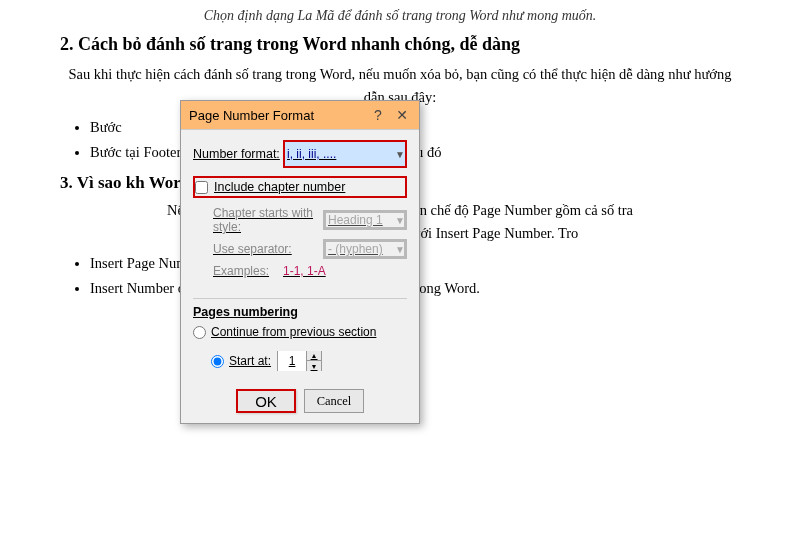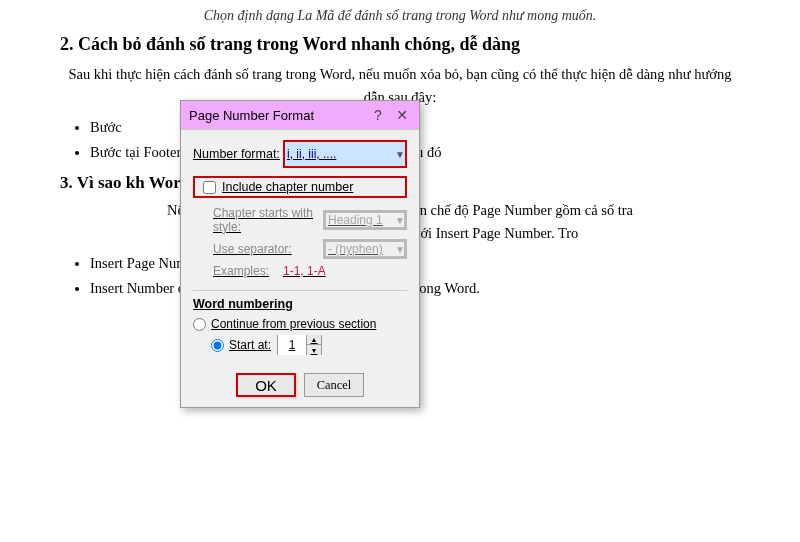--- a/index.html
+++ b/index.html
@@ -66,21 +66,21 @@
       width: 240px;
       background: #f0f0f0;
       border: 1px solid #999;
       box-shadow: 3px 3px 8px rgba(0,0,0,0.3);
       font-family: "Segoe UI", Arial, sans-serif;
       font-size: 13px;
       z-index: 100;
     }
 
     .dialog-titlebar {
-      background: #f0abfc;
+      background: #fdba74;
       border-bottom: 1px solid #ccc;
       padding: 5px 8px;
       display: flex;
       align-items: center;
       justify-content: space-between;
     }
 
     .dialog-title {
       font-size: 13px;
       font-weight: normal;
@@ -150,21 +150,21 @@
       pointer-events: none;
       font-size: 10px;
       color: #555;
     }
 
     .checkbox-row {
       display: flex;
       align-items: center;
       margin-bottom: 8px;
       border: 2px solid #c00;
-      padding: 2px 8px;
+      padding: 2px 0;
       background: #f0f0f0;
     }
 
     .checkbox-row input[type="checkbox"] {
       margin-right: 6px;
       width: 13px;
       height: 13px;
     }
 
     .checkbox-label {
@@ -227,21 +227,21 @@
 
     .section-title {
       font-size: 12.5px;
       font-weight: bold;
       margin-bottom: 6px;
     }
 
     .radio-row {
       display: flex;
       align-items: center;
-      margin-bottom: 4px;
+      margin-bottom: 12px;
     }
 
     .radio-row input[type="radio"] {
       margin-right: 5px;
       width: 13px;
       height: 13px;
     }
 
     .radio-label {
       font-size: 12px;
@@ -327,21 +327,21 @@
       font-size: 12.5px;
       font-family: Liberation Serif, serif;
       border: 1px solid #999;
       background: #e8e8e8;
       cursor: pointer;
     }
 
     .examples-row {
       display: flex;
       align-items: center;
-      margin-bottom: 12px;
+      margin-bottom: 20px;
     }
 
     .examples-label {
       font-size: 12px;
       color: #888;
       width: 70px;
     }
 
     .examples-value {
       font-size: 12px;
@@ -437,21 +437,21 @@
       </div>
 
       <div class="examples-row">
         <span class="examples-label">Examples:</span>
         <span class="examples-value">1-1, 1-A</span>
       </div>
     </div>
 
     <hr class="divider">
 
-    <div class="section-title">Word numbering</div>
+    <div class="section-title">Pages numbering</div>
 
     <div class="radio-row">
       <input type="radio" name="page-numbering" style="">
       <span class="radio-label">Continue from previous section</span>
     </div>
 
     <div class="start-at-row">
       <input type="radio" name="page-numbering" checked="" style="margin-right: 5px;">
       <span class="start-at-label">Start at:</span>
       <div class="spinner-wrapper">

